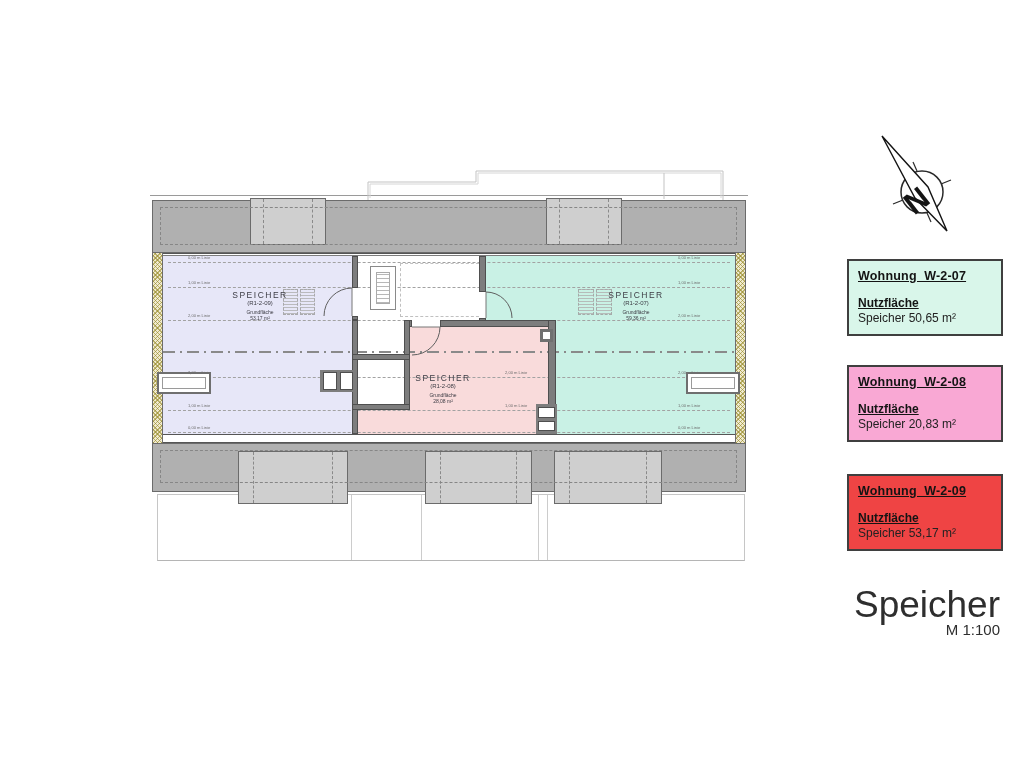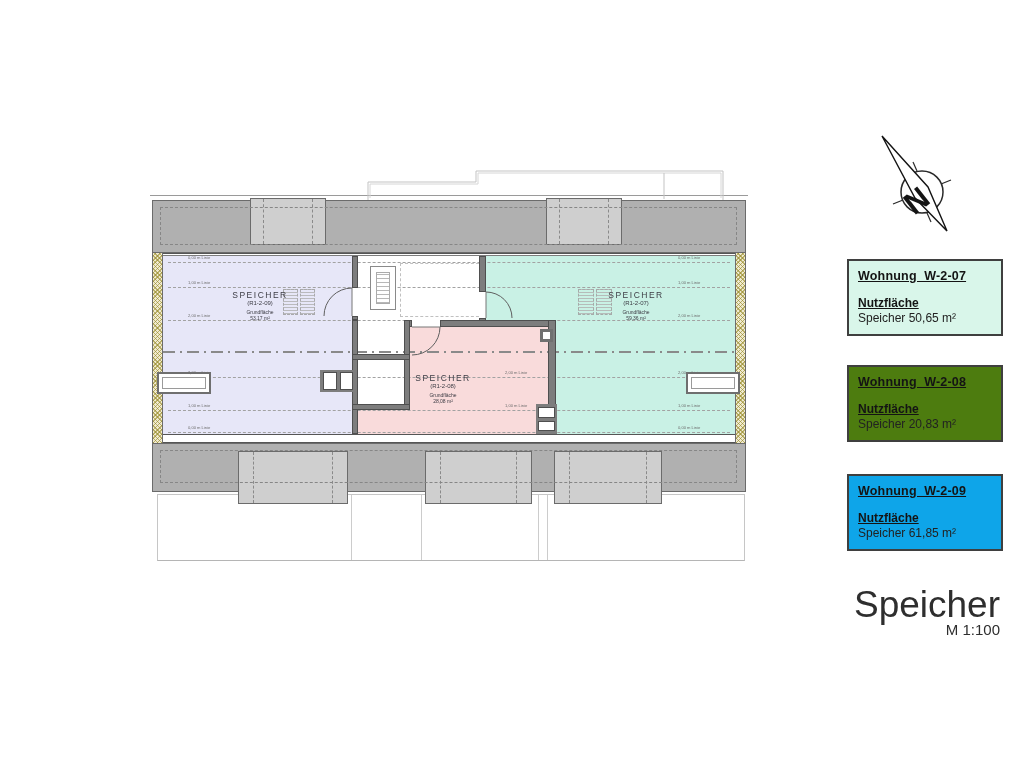--- a/index.html
+++ b/index.html
@@ -62,22 +62,22 @@
   .rid{font-size:6px;}
   .rarealbl{font-size:5px;margin-top:3px;}
   .rarea{font-size:5px;}
 
   
   .linework{position:absolute;left:0;top:0;z-index:6;pointer-events:none;}
 
   
   .legend-box{left:847px;width:156px;height:77px;border:2px solid #3f3f3f;padding:8px 9px;z-index:2;}
   .lg-teal{background:#d9f6ea;}
-  .lg-pink{background:#4d7c0f;}
-  .lg-lav{background:#0ea5e9;}
+  .lg-pink{background:#f9a8d4;}
+  .lg-lav{background:#ef4444;}
   .legend-title{font-weight:bold;font-size:12.5px;text-decoration:underline;color:#141414;letter-spacing:.2px;}
   .legend-section{font-weight:bold;font-size:12px;text-decoration:underline;color:#141414;margin-top:13px;}
   .legend-value{font-size:12px;color:#222;margin-top:1px;}
 
   
   .sheet-title{right:24px;top:584px;font-size:37px;color:#2e2e2e;z-index:2;text-align:right;}
   .sheet-scale{right:24px;top:621px;font-size:15px;color:#2e2e2e;z-index:2;text-align:right;}
 </style>
 </head>
 <body>
@@ -253,19 +253,19 @@
     <div class="legend-value">Speicher 50,65 m²</div>
   </div>
   <div class="abs legend-box lg-pink" style="top:365px;">
     <div class="legend-title">Wohnung&nbsp; W-2-08</div>
     <div class="legend-section">Nutzfläche</div>
     <div class="legend-value">Speicher 20,83 m²</div>
   </div>
   <div class="abs legend-box lg-lav" style="top:474px;">
     <div class="legend-title">Wohnung&nbsp; W-2-09</div>
     <div class="legend-section">Nutzfläche</div>
-    <div class="legend-value">Speicher 61,85 m²</div>
+    <div class="legend-value">Speicher 53,17 m²</div>
   </div>
 
   <div class="abs sheet-title">Speicher</div>
   <div class="abs sheet-scale">M 1:100</div>
 
 </div>
 
 </body></html>

